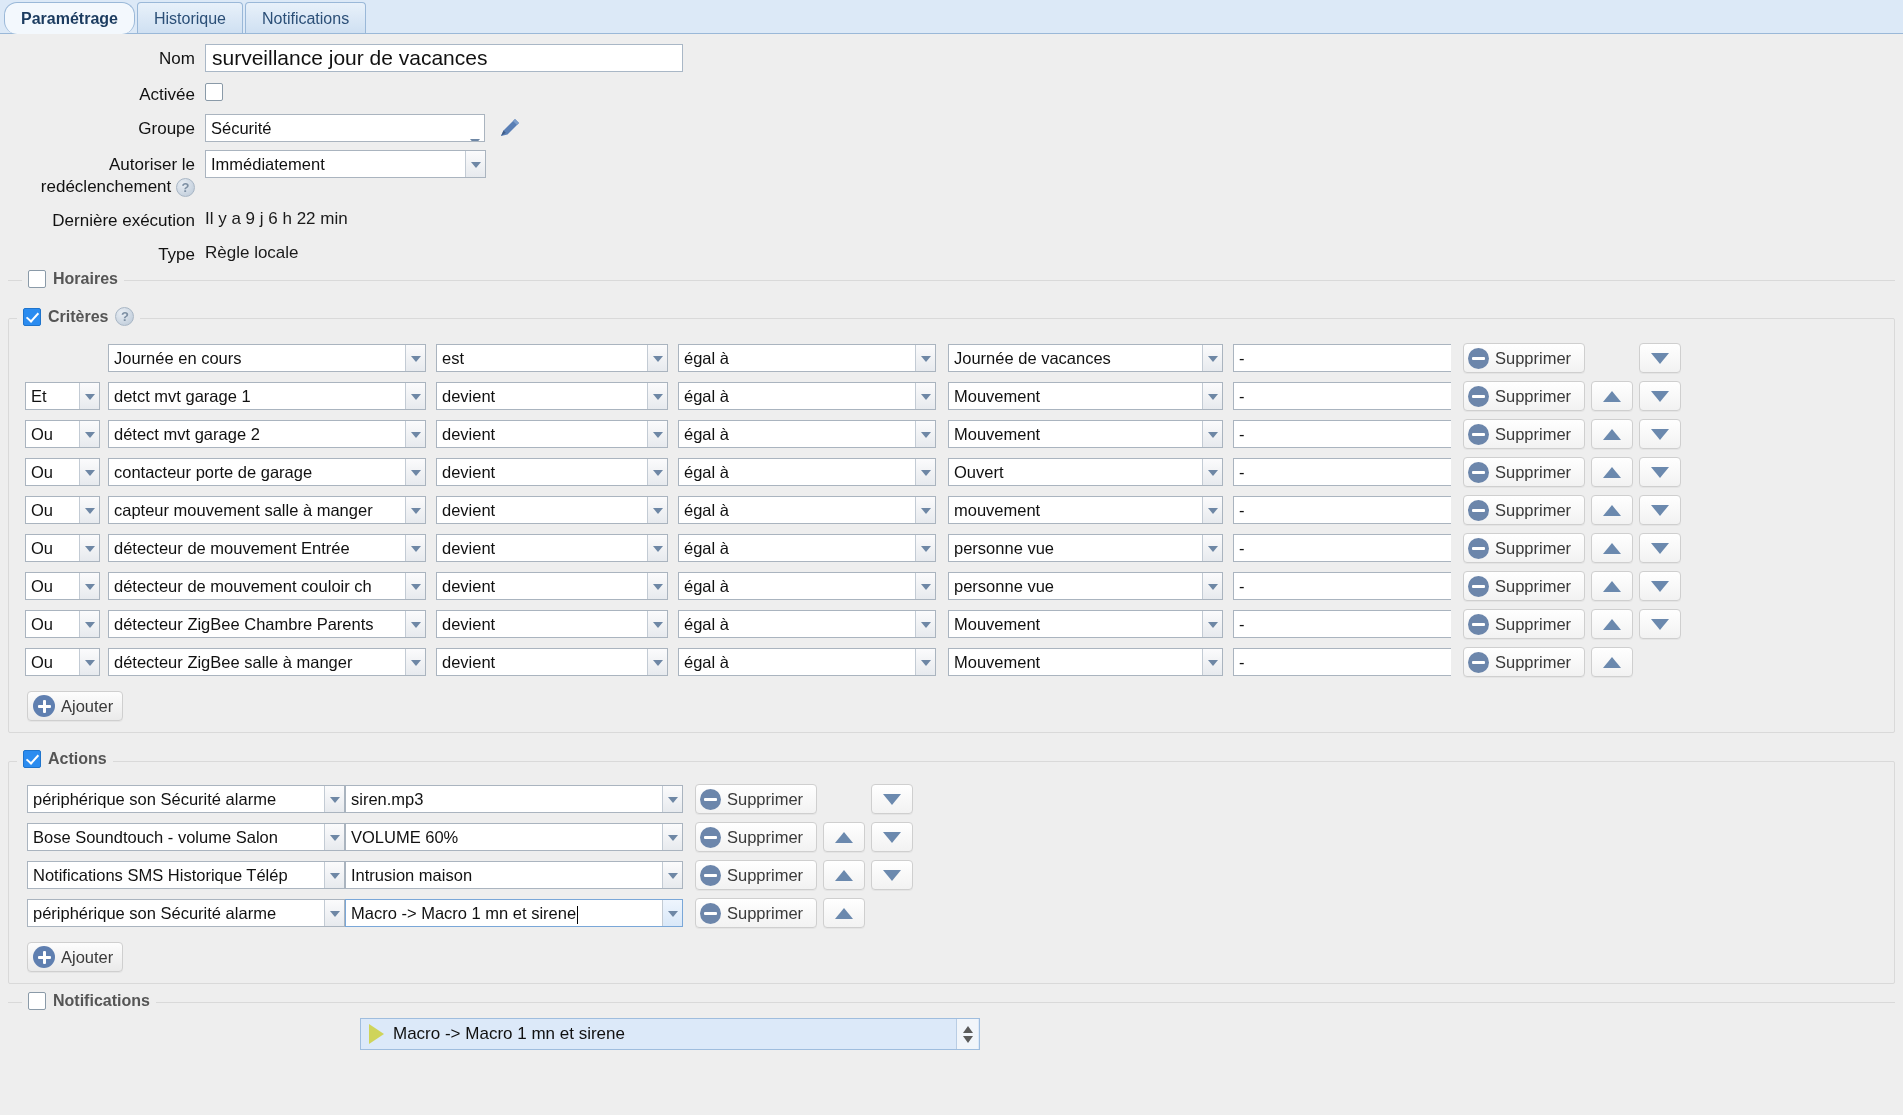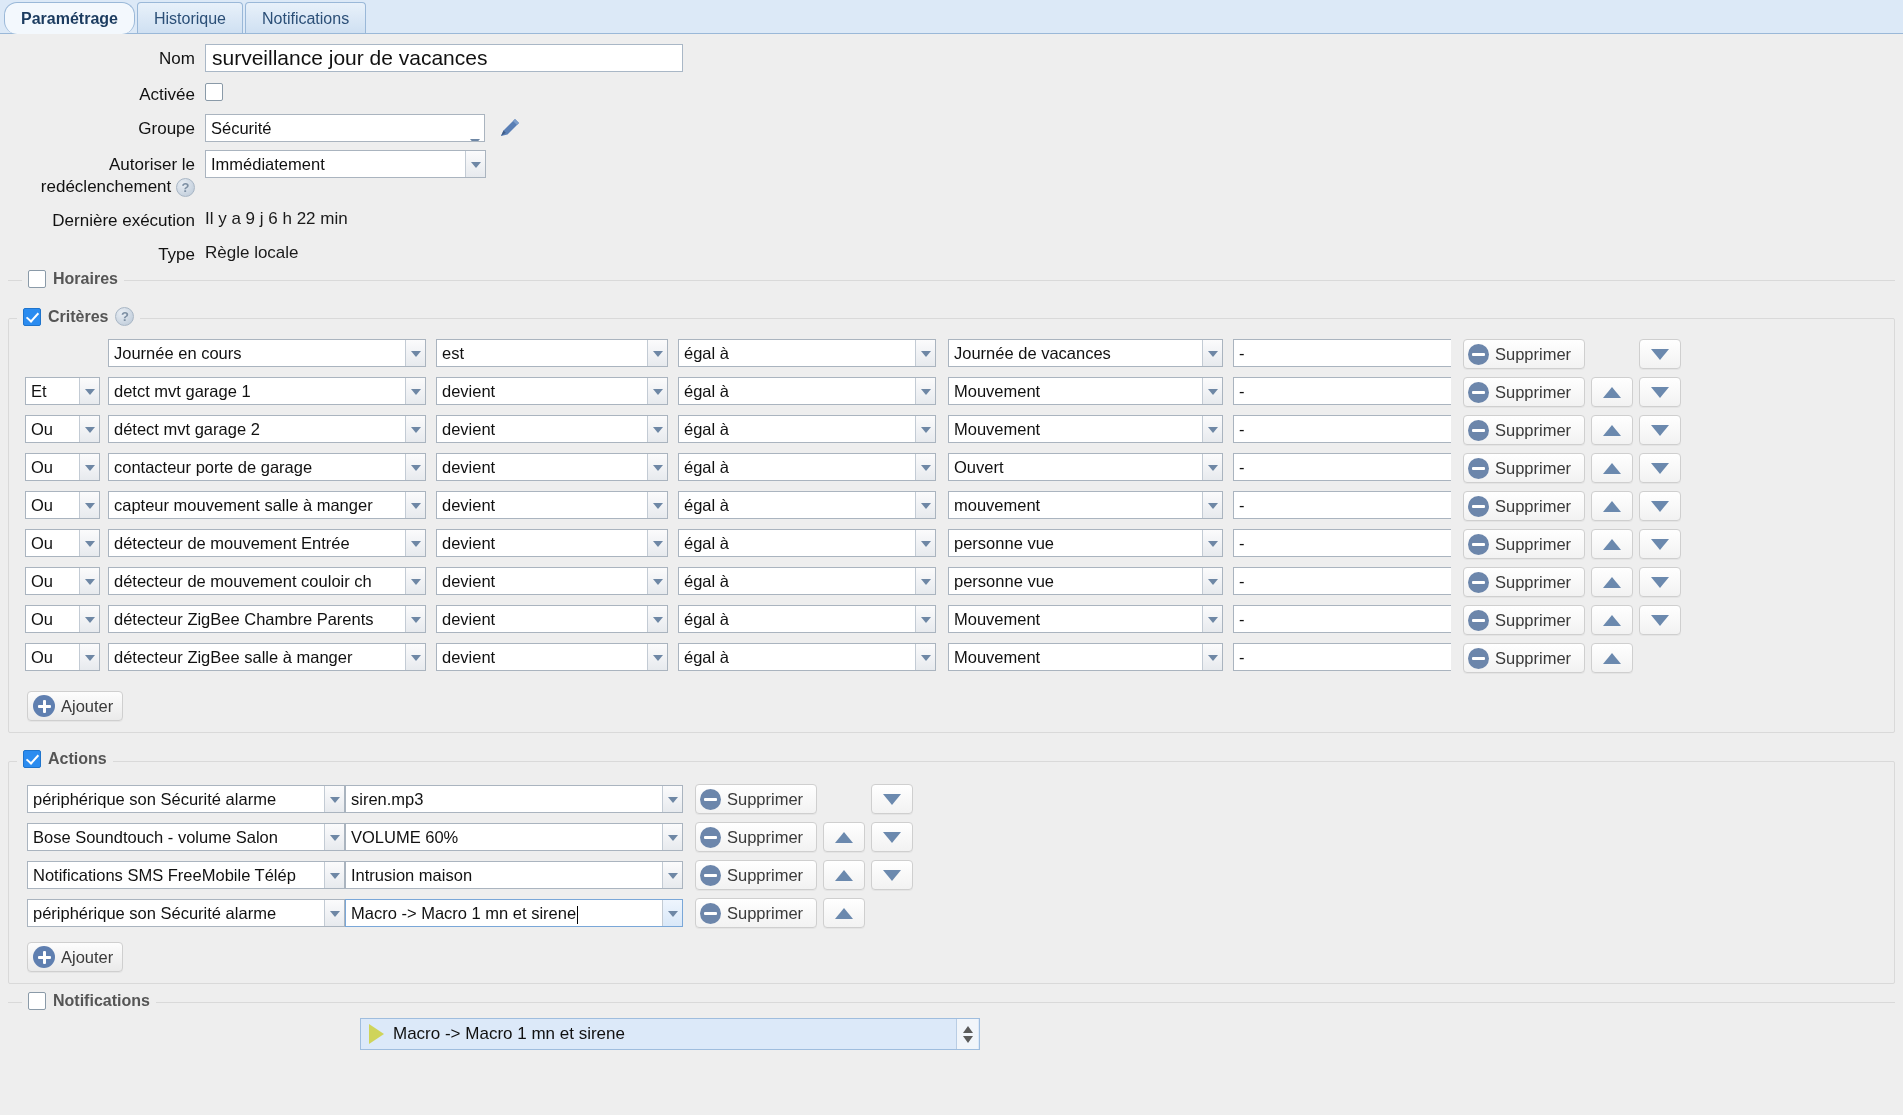--- a/index.html
+++ b/index.html
@@ -186,21 +186,21 @@
     gap: 7px;
     font-weight: bold;
     font-size: 16px;
     color: #555;
   }
 
   
   .crit-rows { padding-left: 16px; }
   .crit-row {
     display: flex;
-    align-items: flex-start;
+    align-items: center;
     height: 38px;
     gap: 0;
   }
   .c-op   { width: 75px; margin-right: 8px; }
   .c-op.spacer { visibility: hidden; }
   .c-dev  { width: 318px; margin-right: 10px; }
   .c-verb { width: 232px; margin-right: 10px; }
   .c-cmp  { width: 258px; margin-right: 12px; }
   .c-val  { width: 275px; margin-right: 10px; }
   .c-opt  { width: 218px; margin-right: 12px; }
@@ -824,21 +824,21 @@
       <div class="btn btn-arrow">
           <span class="tri-up"></span>
         </div>
       <div class="btn btn-arrow">
           <span class="tri-dn"></span>
         </div>
     </div>
 
     <div class="act-row">
       <div class="sel a-dev">
-        <div class="val">Notifications SMS FreeMobile Télép</div>
+        <div class="val">Notifications SMS Historique Télép</div>
         <div class="arrow"></div>
       </div>
       <div class="sel a-cmd">
         <div class="val">Intrusion maison</div>
         <div class="arrow"></div>
       </div>
       <div class="btn btn-del">
         <span class="icon-minus"></span>
         <span>Supprimer</span>
       </div>

